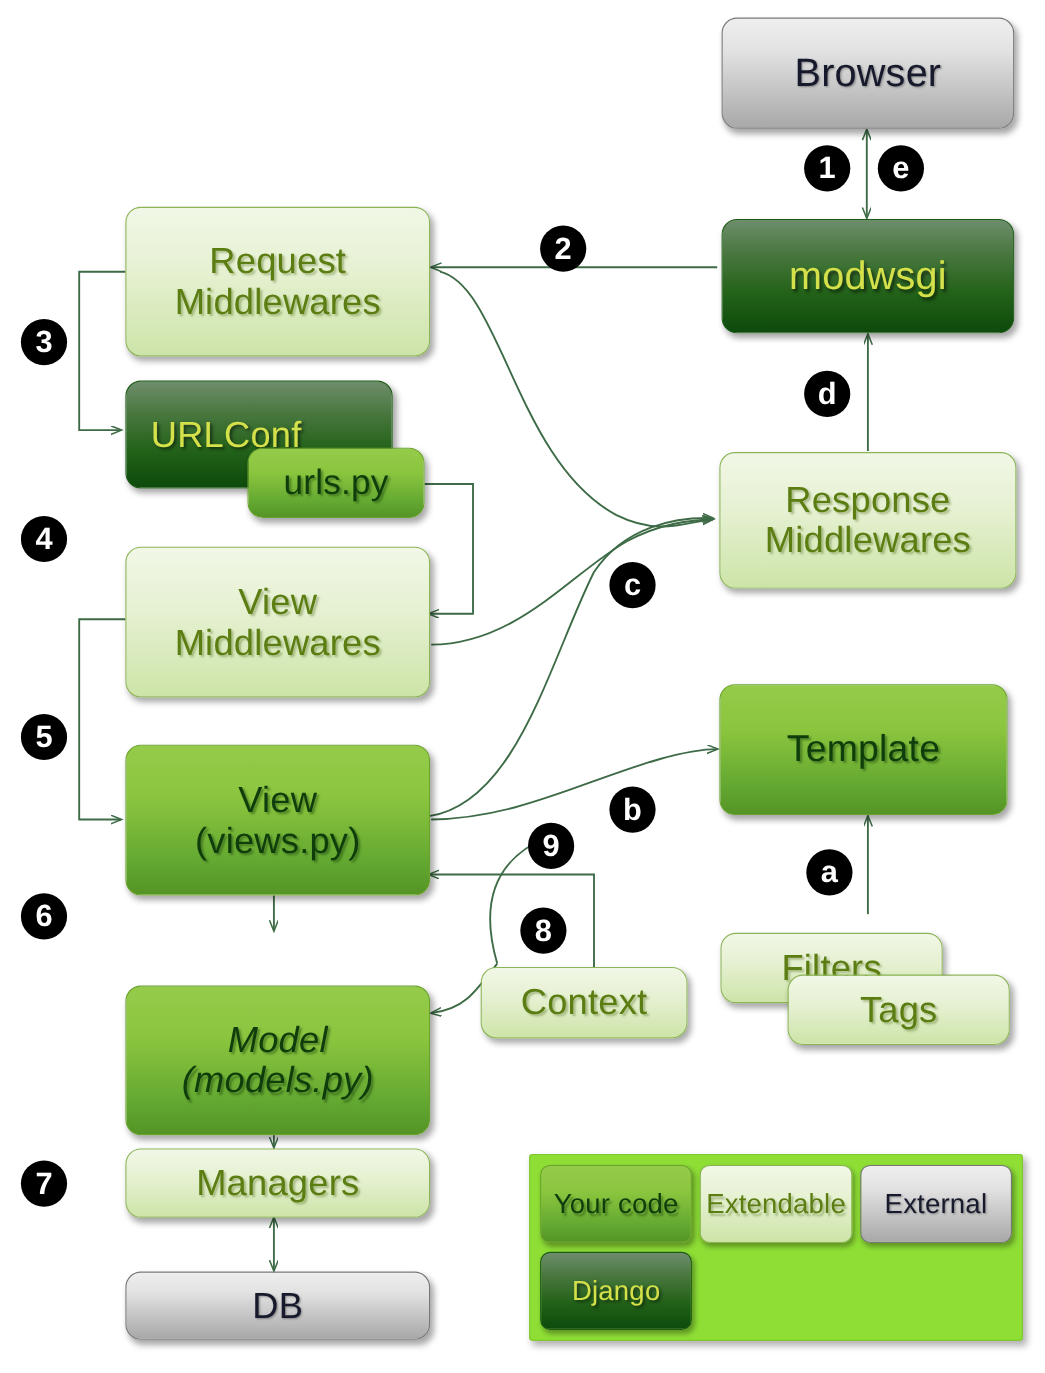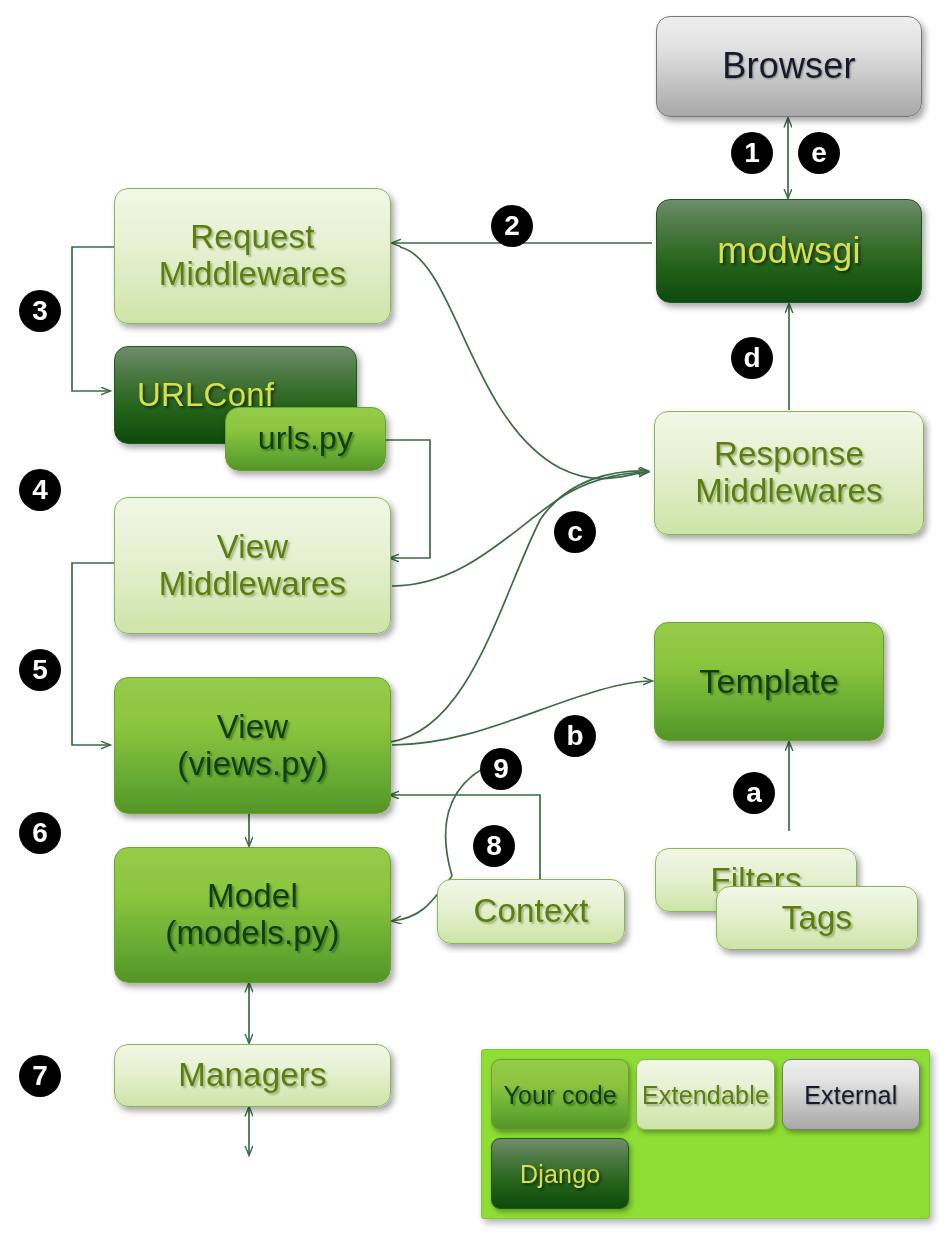--- a/index.html
+++ b/index.html
@@ -191,36 +191,39 @@
   <div class="node n-ext" style="left:114px; top:497px; width:277px; height:137px; font-size:33px;">
     <span>View
 Middlewares</span>
   </div>
 
   <div class="node n-code" style="left:114px; top:677px; width:277px; height:137px; font-size:33px;">
     <span>View
 (views.py)</span>
   </div>
 
-  <div class="node n-code" style="left:114px; top:847px; width:277px; height:136px; font-size:33px;">
+  <div class="node n-code" style="left:114px; top:896px; width:277px; height:136px; font-size:33px;font-style:italic;">
     <span>Model
 (models.py)</span>
   </div>
 
   <div class="node n-ext" style="left:114px; top:1044px; width:277px; height:63px; font-size:33px;">
     <span>Managers</span>
   </div>
 
+  <div class="node n-ext-grey" style="left:114px; top:1156px; width:277px; height:62px; font-size:33px;">
+    <span>DB</span>
+  </div>
 
   <div class="node n-ext" style="left:654px; top:411px; width:270px; height:124px; font-size:33px;">
     <span>Response
 Middlewares</span>
   </div>
 
-  <div class="node n-code" style="left:654px; top:622px; width:230px; height:119px; font-size:34px;">
+  <div class="node n-code" style="left:654px; top:622px; width:262px; height:119px; font-size:34px;">
     <span>Template</span>
   </div>
 
   <div class="node n-ext" style="left:655px; top:832px; width:202px; height:64px; font-size:33px;margin-top:16px;">
     <span>Filters</span>
   </div>
 
   <div class="node n-ext" style="left:716px; top:886px; width:202px; height:64px; font-size:33px; z-index:3;">
     <span>Tags</span>
   </div>

